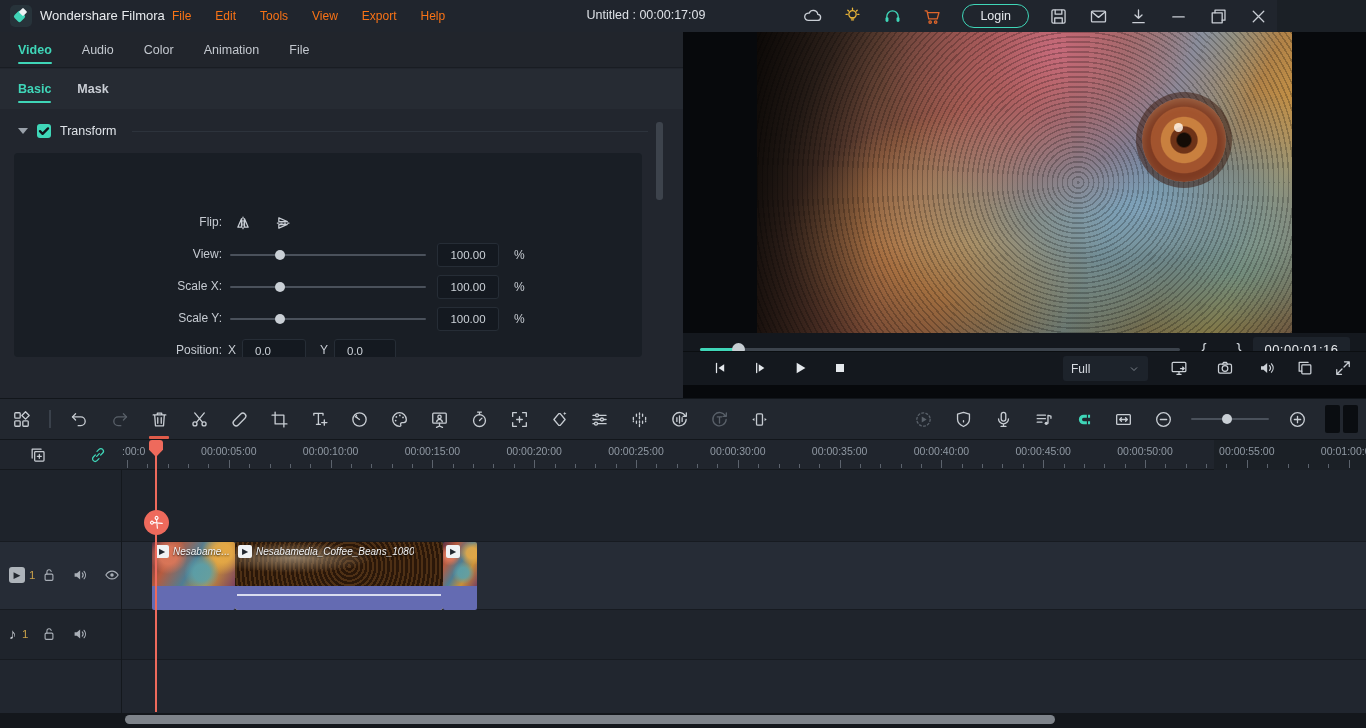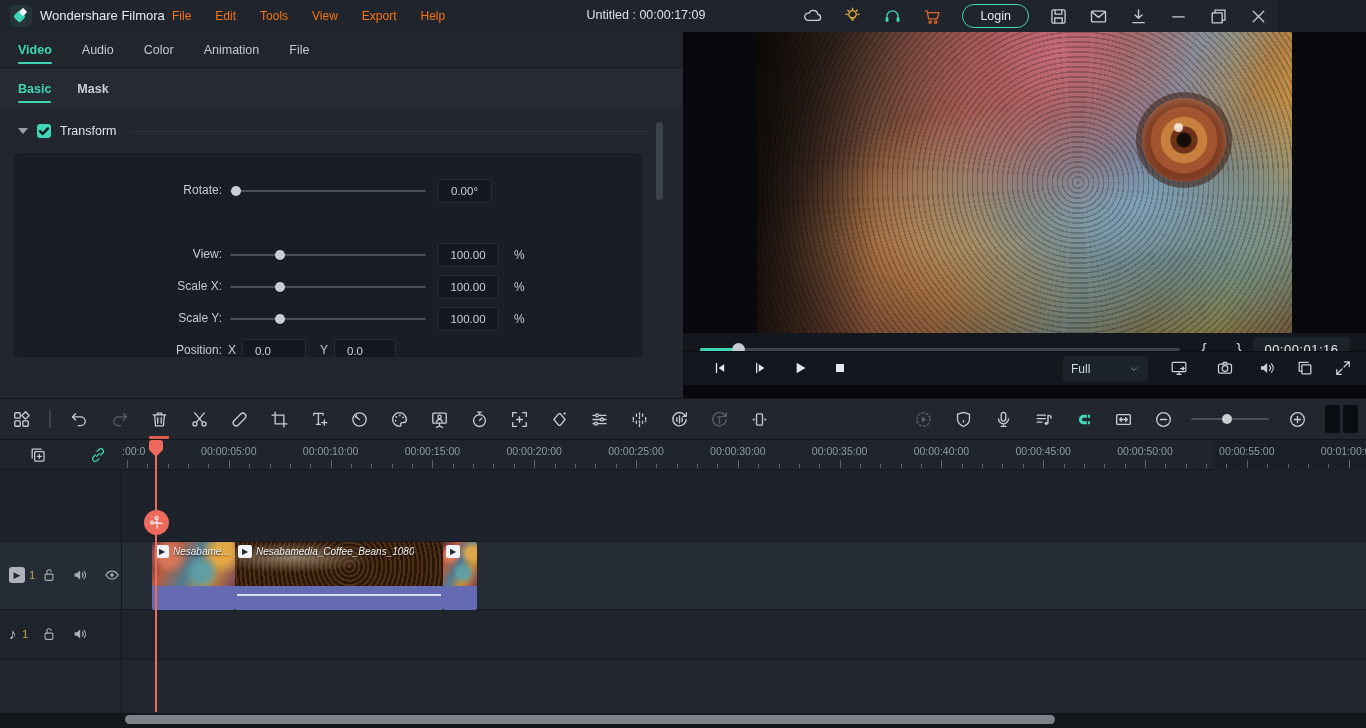--- a/index.html
+++ b/index.html
@@ -262,28 +262,38 @@
       <div id="transform-rule"></div>
     </div>
 
     <div id="subtabs">
         <span class="subtab active">Basic</span>
         <span class="subtab">Mask</span>
       </div>
 
     <div id="inner-panel">
 
-      <div class="t-row" style="top:26px">
-        <span class="t-label">Rotate:</span>
-        <div class="sl">
-            <div class="knob" style="left:1px"></div>
+
+      <div class="t-row" style="top:58px">
+        <span class="t-label">Flip:</span>
+        <div class="flipbtn" style="left:218px">
+            <svg class="ic" viewBox="0 0 24 24">
+              <path d="M10.2 6.8 5.8 17h4.4zM13.8 6.8 18.2 17h-4.4z"></path>
+              <path d="M12 4.8v14.4" stroke-dasharray="2 2"></path>
+            </svg>
           </div>
-        <div class="valbox" style="left:423px;width:55px">0.00°</div>
-      </div>
-
+        <div class="flipbtn" style="left:258px">
+            <svg class="ic" viewBox="0 0 24 24">
+              <g transform="rotate(90 12 12)">
+                <path d="M10.2 6.8 5.8 17h4.4zM13.8 6.8 18.2 17h-4.4z"></path>
+                <path d="M12 4.8v14.4" stroke-dasharray="2 2"></path>
+              </g>
+            </svg>
+          </div>
+      </div>
 
       <div class="t-row" style="top:90px">
         <span class="t-label">View:</span>
         <div class="sl">
             <div class="knob" style="left:45px"></div>
           </div>
         <div class="valbox" style="left:423px;width:62px">100.00</div>
         <span class="pct">%</span>
       </div>
 

